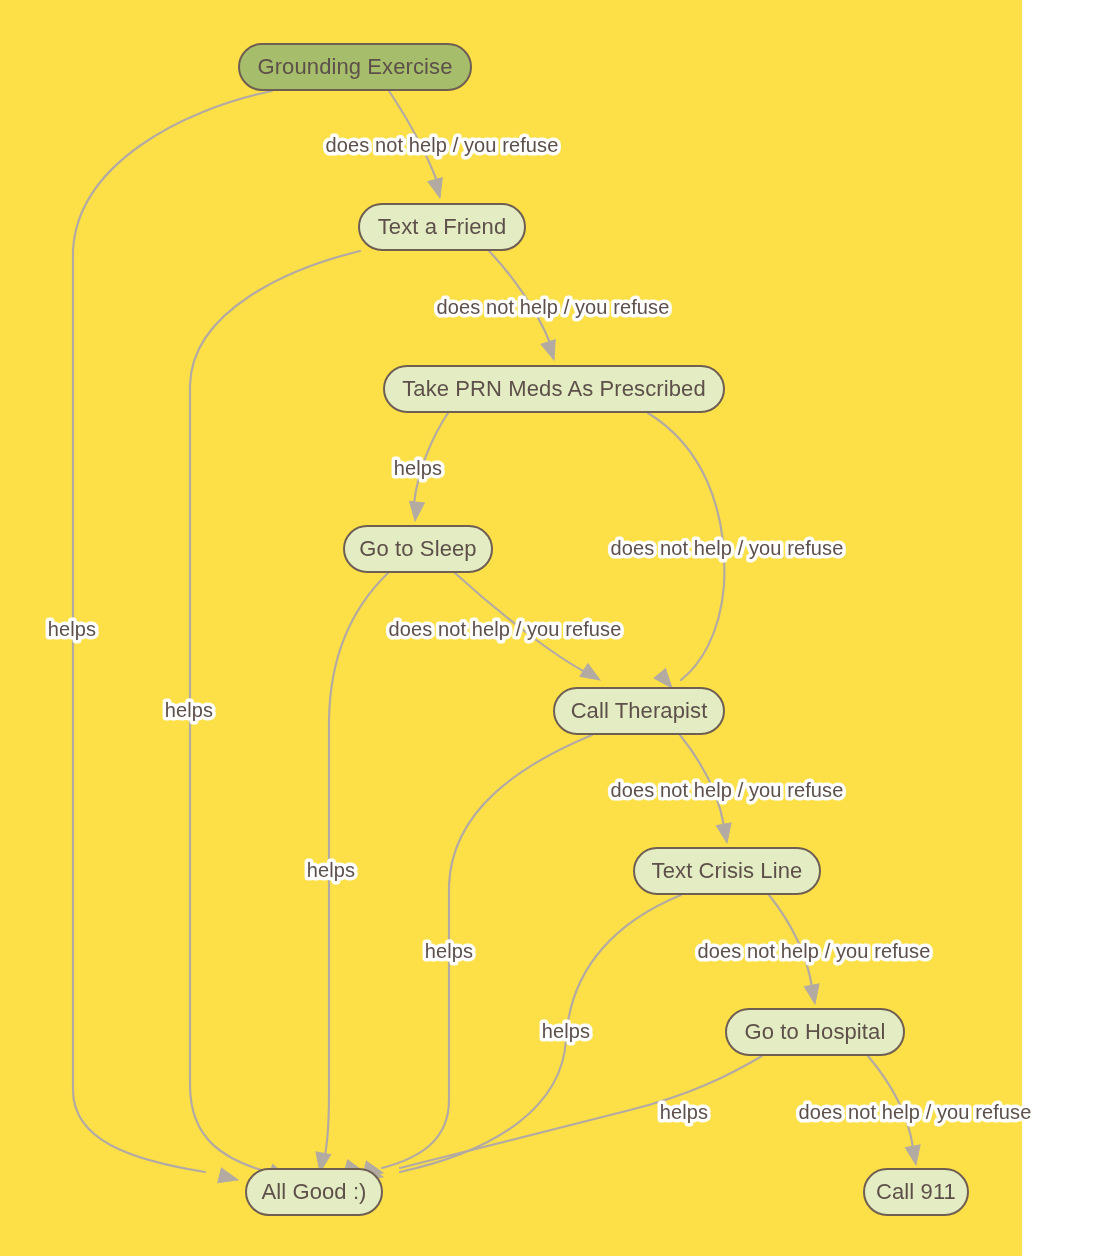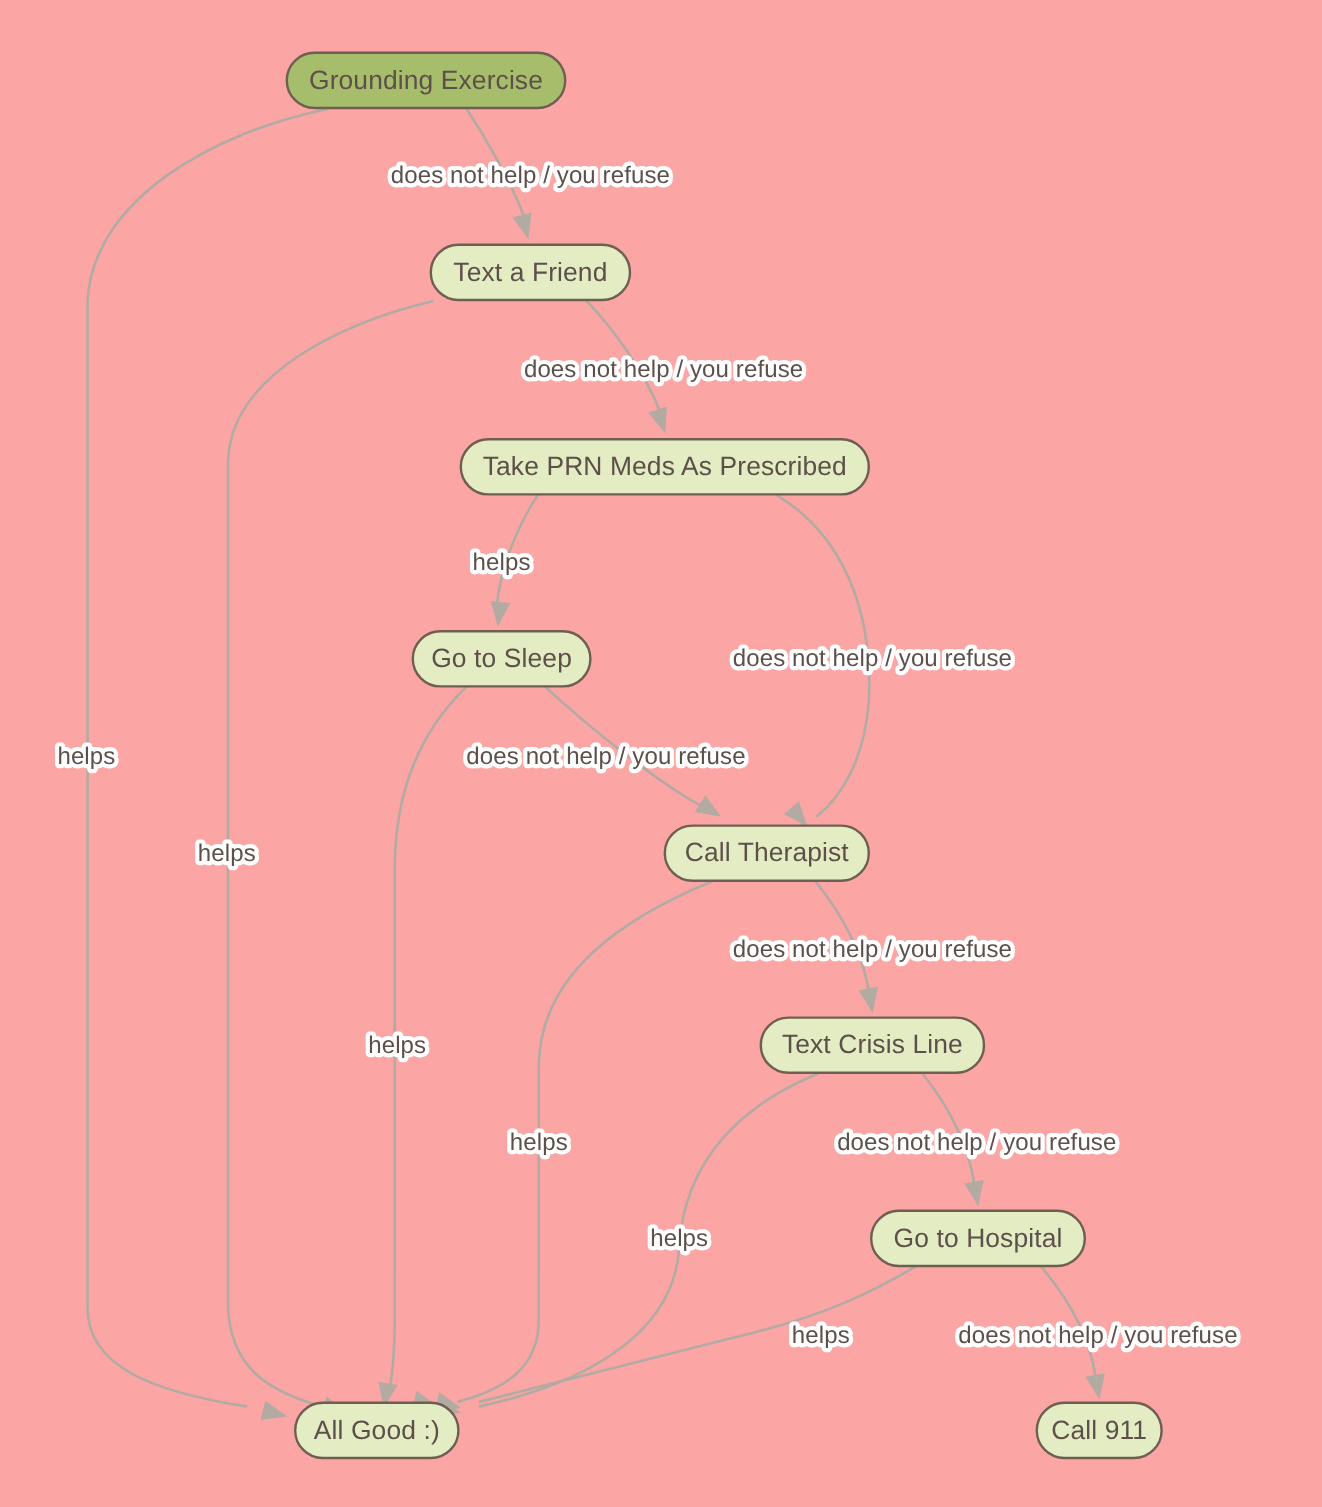--- a/index.html
+++ b/index.html
@@ -9,23 +9,23 @@
     background: #ffffff;
   }
   body {
     font-family: "Liberation Sans", sans-serif;
     width: 1102px;
     height: 1256px;
     overflow: hidden;
   }
   #diagram-root {
     position: relative;
-    width: 1102px;
+    width: 1022px;
     height: 1256px;
-    background: #fca5a5;
+    background: #fde047;
   }
   svg#flow-svg {
     position: absolute;
     top: 0;
     left: 0;
     width: 1102px;
     height: 1256px;
     display: block;
   }
   .edge-path {

